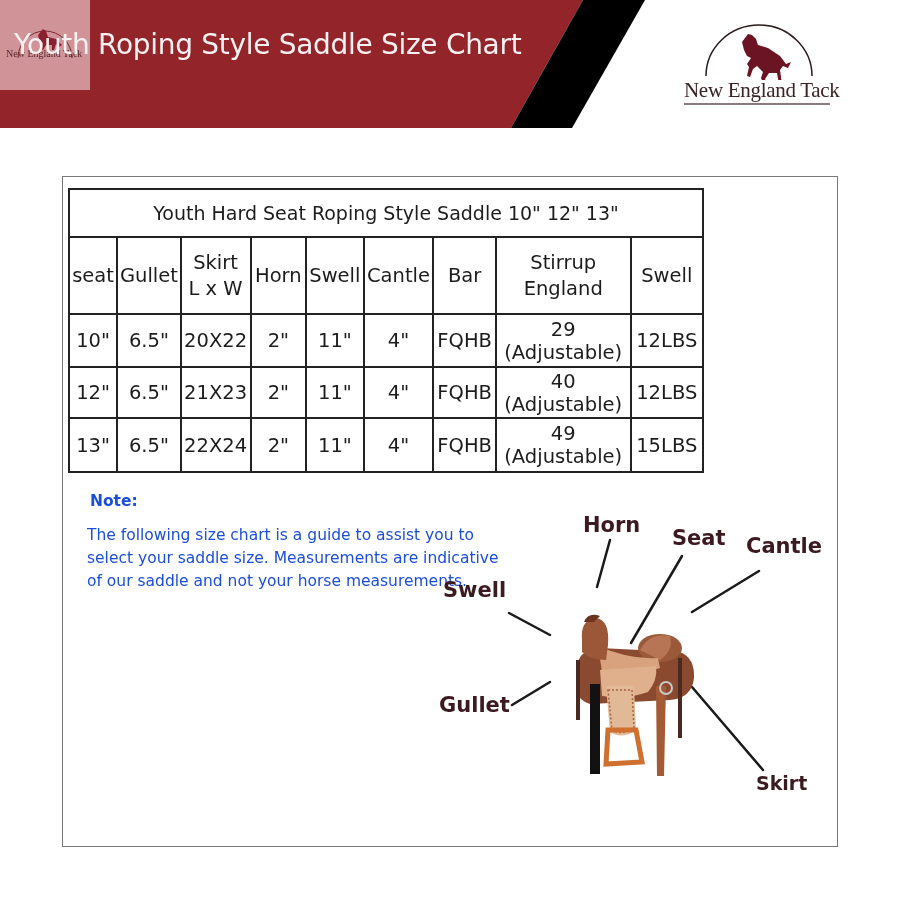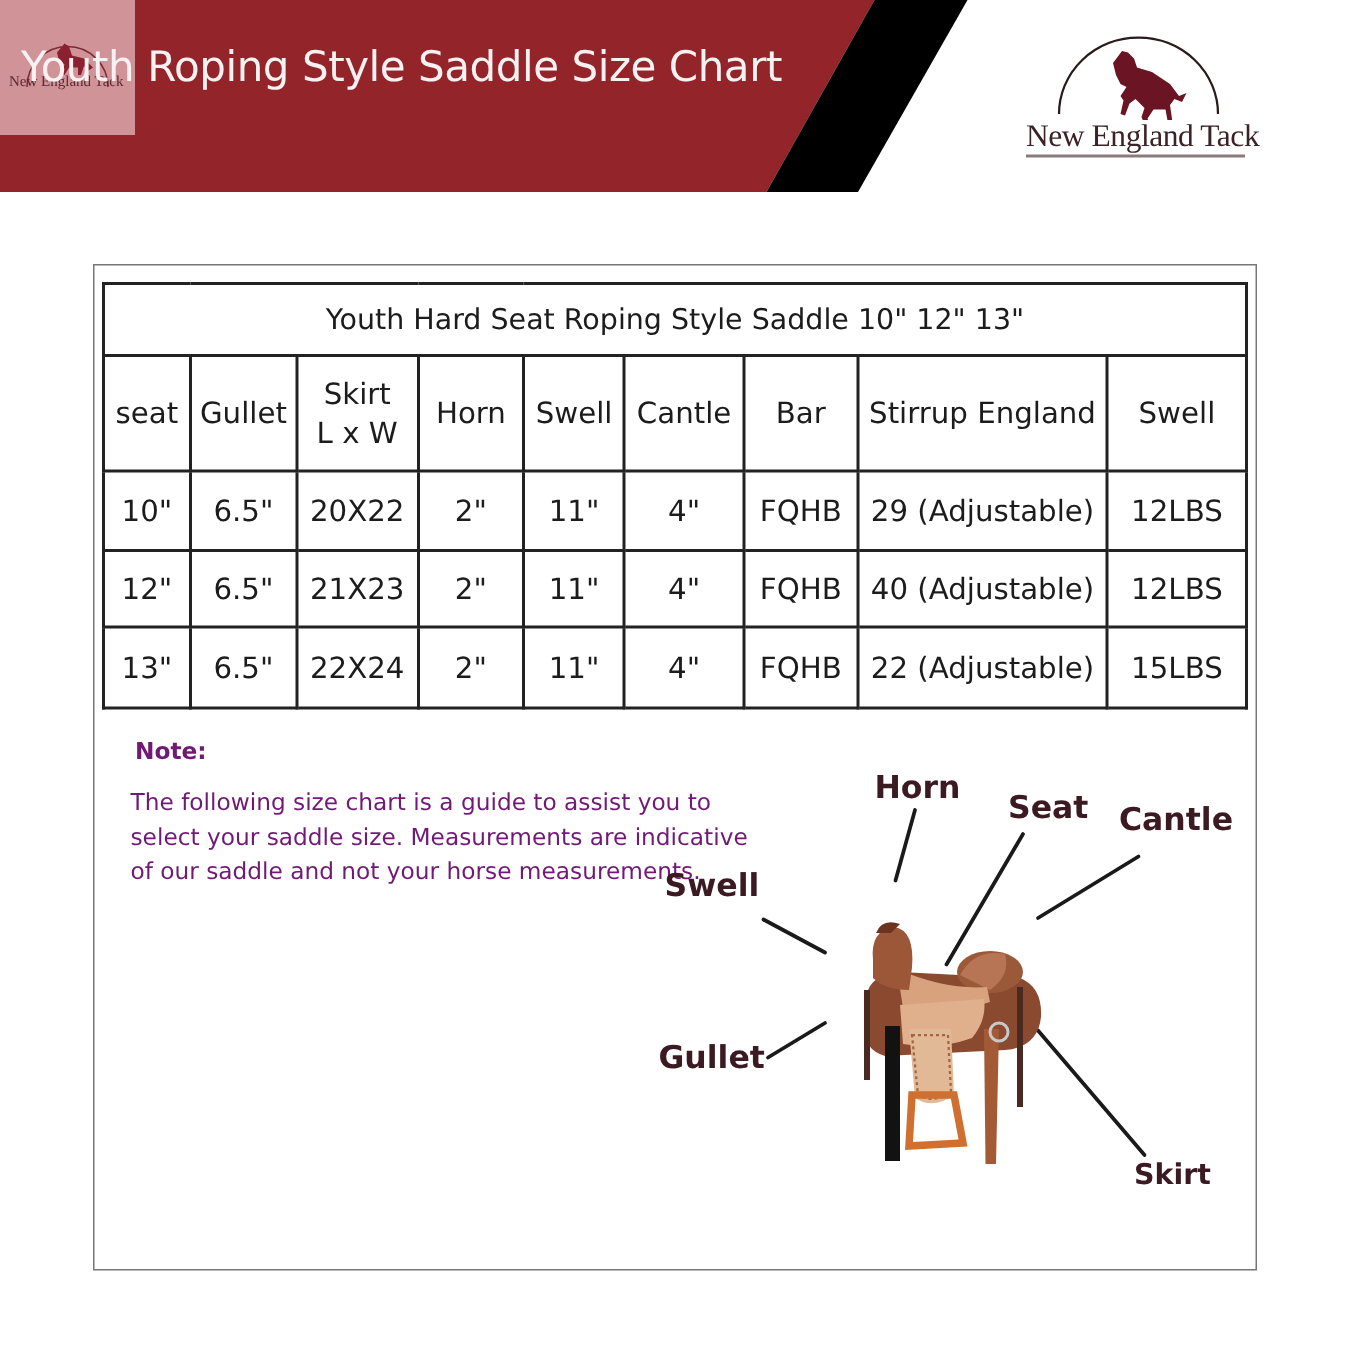--- a/index.html
+++ b/index.html
@@ -12,30 +12,30 @@
   .watermark svg { position:absolute; left:0; top:0; }
   .banner-title { position:absolute; left:14px; top:28px; font-size:28px; color:#f7f1f1;
                   font-family:"DejaVu Sans", sans-serif; letter-spacing:-0.3px; white-space:nowrap; }
   .logo { position:absolute; left:680px; top:20px; width:160px; height:90px; }
   .logo-text { position:absolute; left:4px; top:58px; font-family:"Liberation Serif", "DejaVu Serif", serif;
                font-size:21px; color:#3a2226; white-space:nowrap; letter-spacing:-0.3px; }
   .logo-rule { position:absolute; left:4px; top:83px; width:146px; height:2px; background:#8a7a7c; }
 
   .frame { position:absolute; left:62px; top:176px; width:776px; height:671px;
            border:1px solid #777; box-sizing:border-box; }
-  table.size { position:absolute; left:68px; top:188px; width:764px; border-collapse:collapse;
+  table.size { position:absolute; left:68px; top:188px; width:636px; border-collapse:collapse;
                font-size:19.5px; color:#1c1c1c;padding-left:25px; }
   table.size td { border:2px solid #222; text-align:center; padding:0; }
   table.size tr.title td { height:46px; font-size:19px; }
   table.size tr.head td { height:75px; line-height:26px; }
   table.size tr.row1 td { height:51px; }
   table.size tr.row2 td { height:49px; }
   table.size tr.row3 td { height:52px; }
 
-  .note { position:absolute; left:87px; top:490px; width:430px; font-size:15.5px; line-height:23px; color:#701a75; }
+  .note { position:absolute; left:87px; top:490px; width:430px; font-size:15.5px; line-height:23px; color:#1d4ed8; }
   .note-title { font-weight:bold; margin-left:3px; margin-bottom:11px; }
   .note-body { width:420px; }
   .note-units { margin-top:21px; }
 
   .diagram { position:absolute; left:430px; top:500px; width:410px; height:320px; }
   .lbl { position:absolute; font-weight:bold; color:#3b1a22; font-size:21px; white-space:nowrap; }
 </style>
 </head>
 <body>
 
@@ -115,21 +115,21 @@
     <td>12LBS</td>
   </tr>
   <tr class="row3">
     <td>13"</td>
     <td>6.5"</td>
     <td>22X24</td>
     <td>2"</td>
     <td>11"</td>
     <td>4"</td>
     <td>FQHB</td>
-    <td>22 (Adjustable)</td>
+    <td>49 (Adjustable)</td>
     <td>15LBS</td>
   </tr>
 </tbody>
   </table>
 
 <div class="note">
   <div class="note-title">Note:</div>
   <div class="note-body">The following size chart is a guide to assist you to select your saddle size. Measurements are indicative of our saddle and not your horse measurements.</div>
 </div>
 

